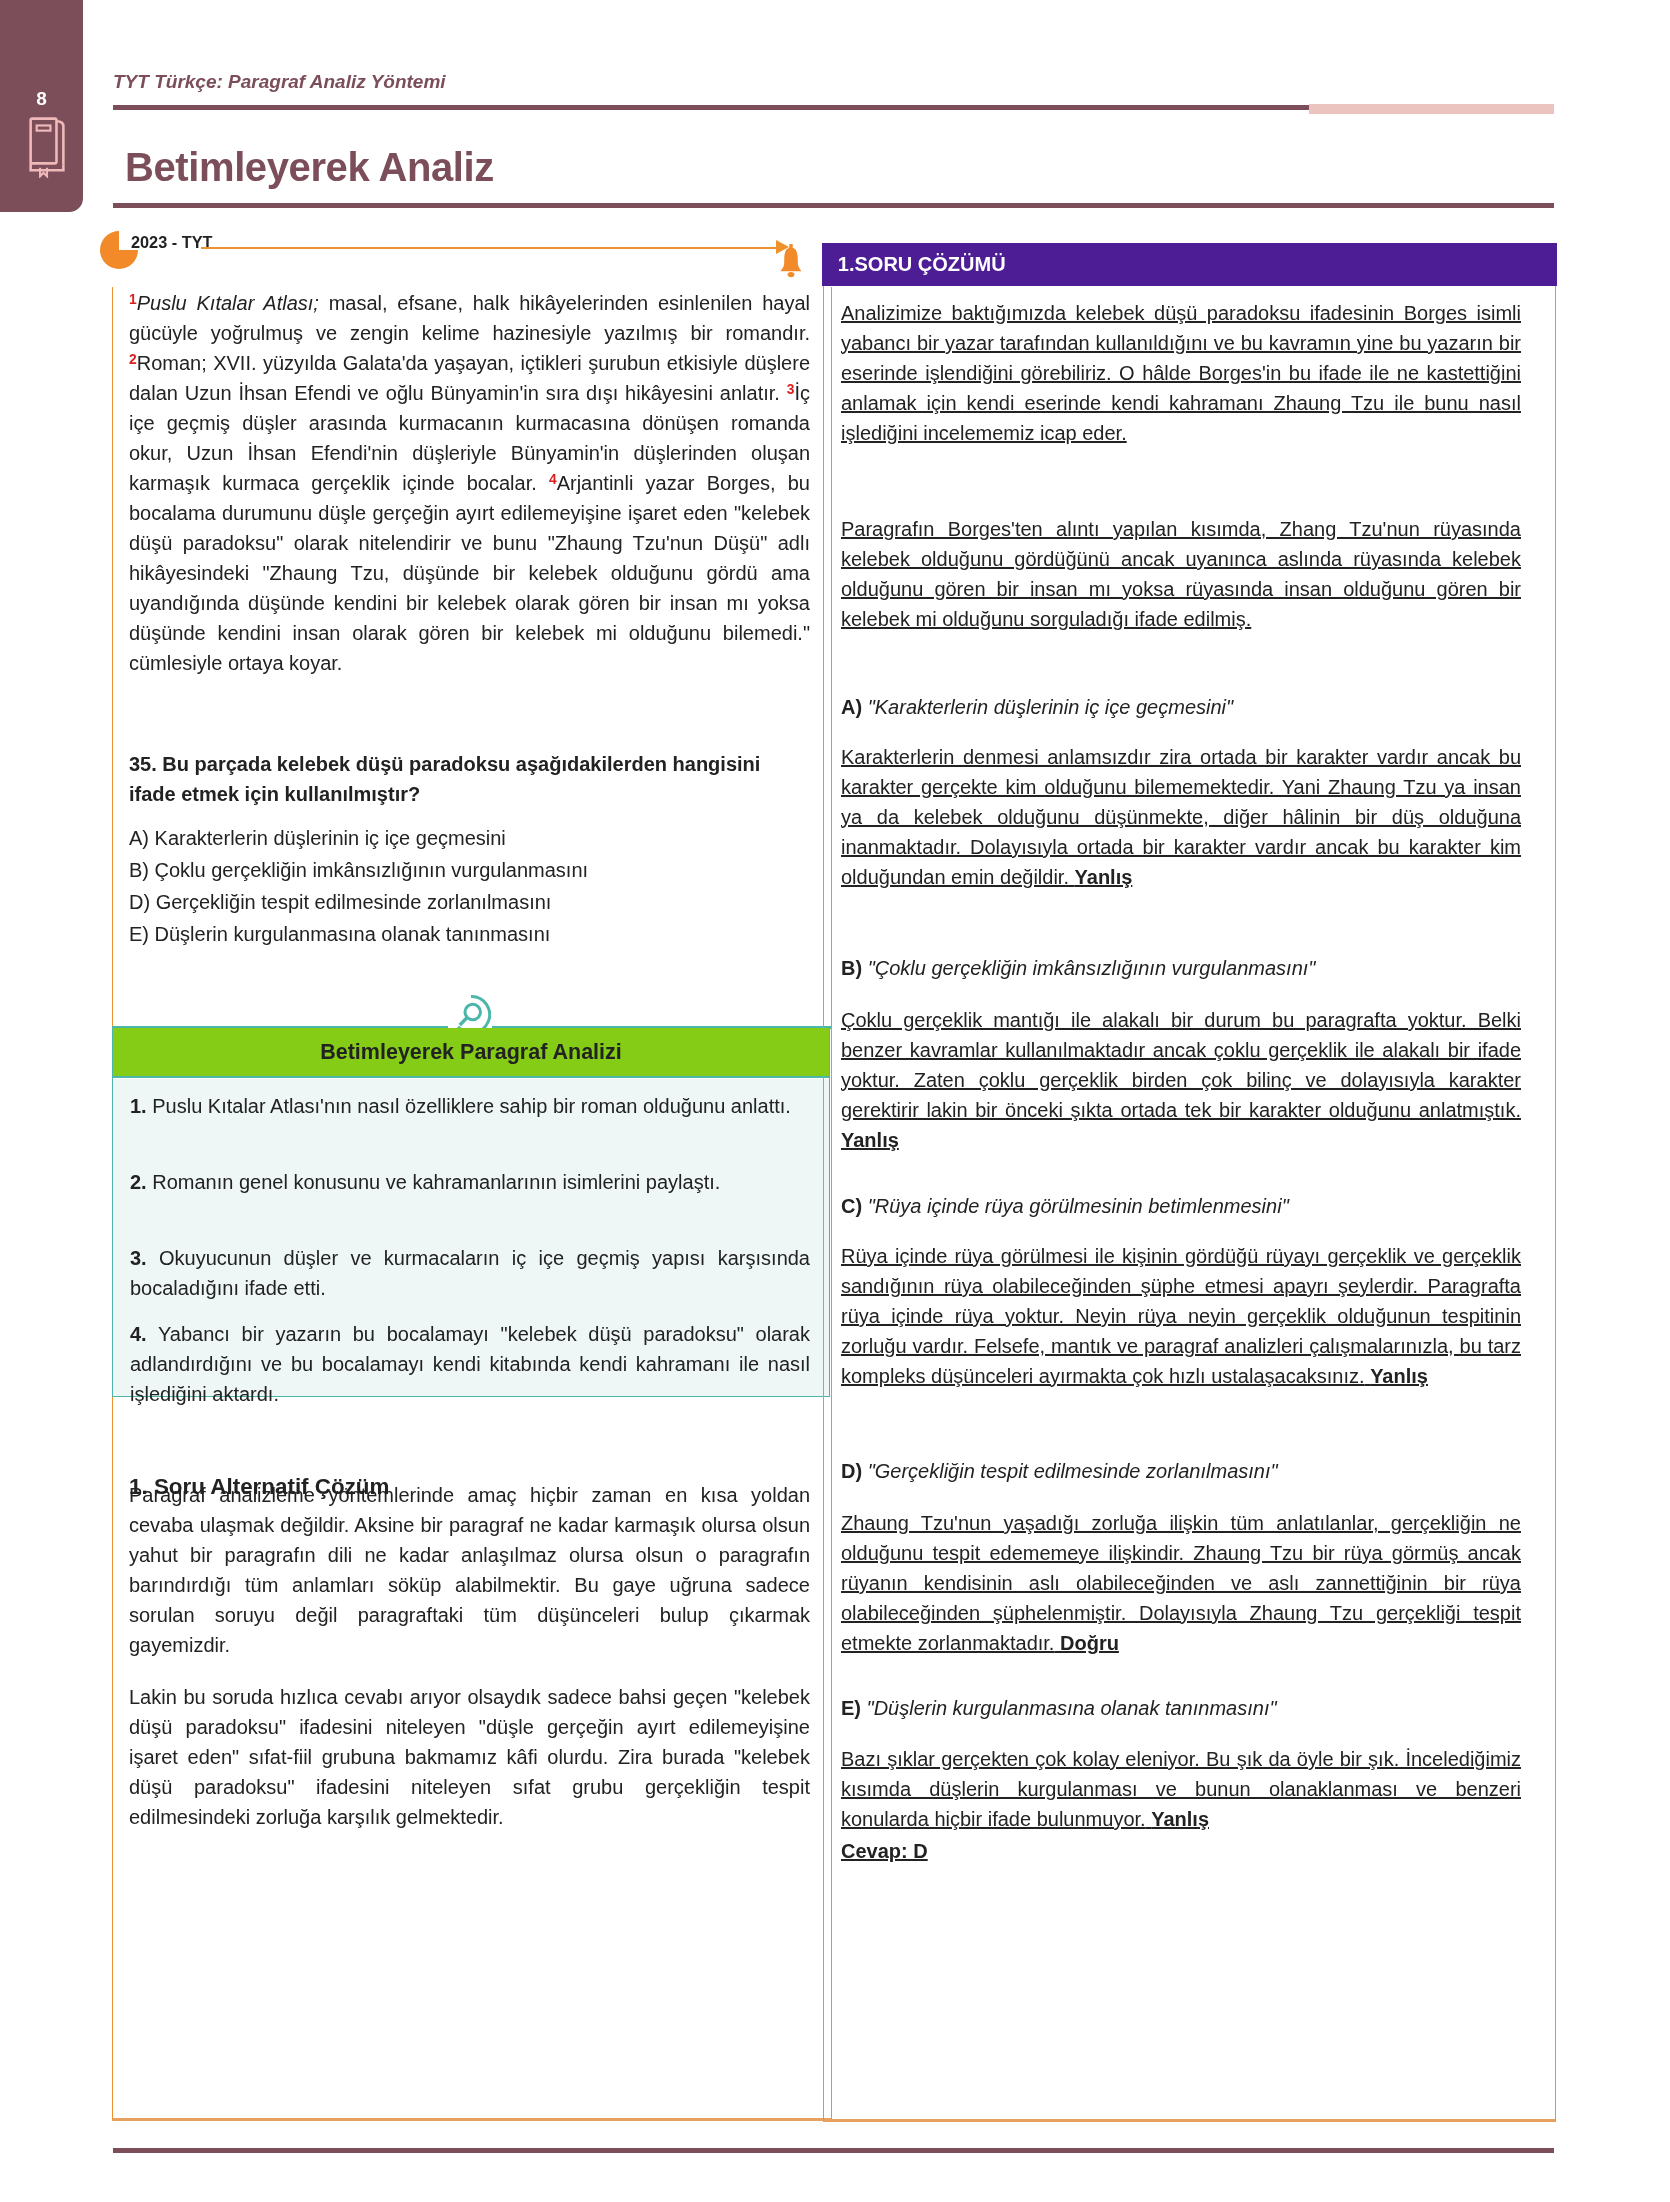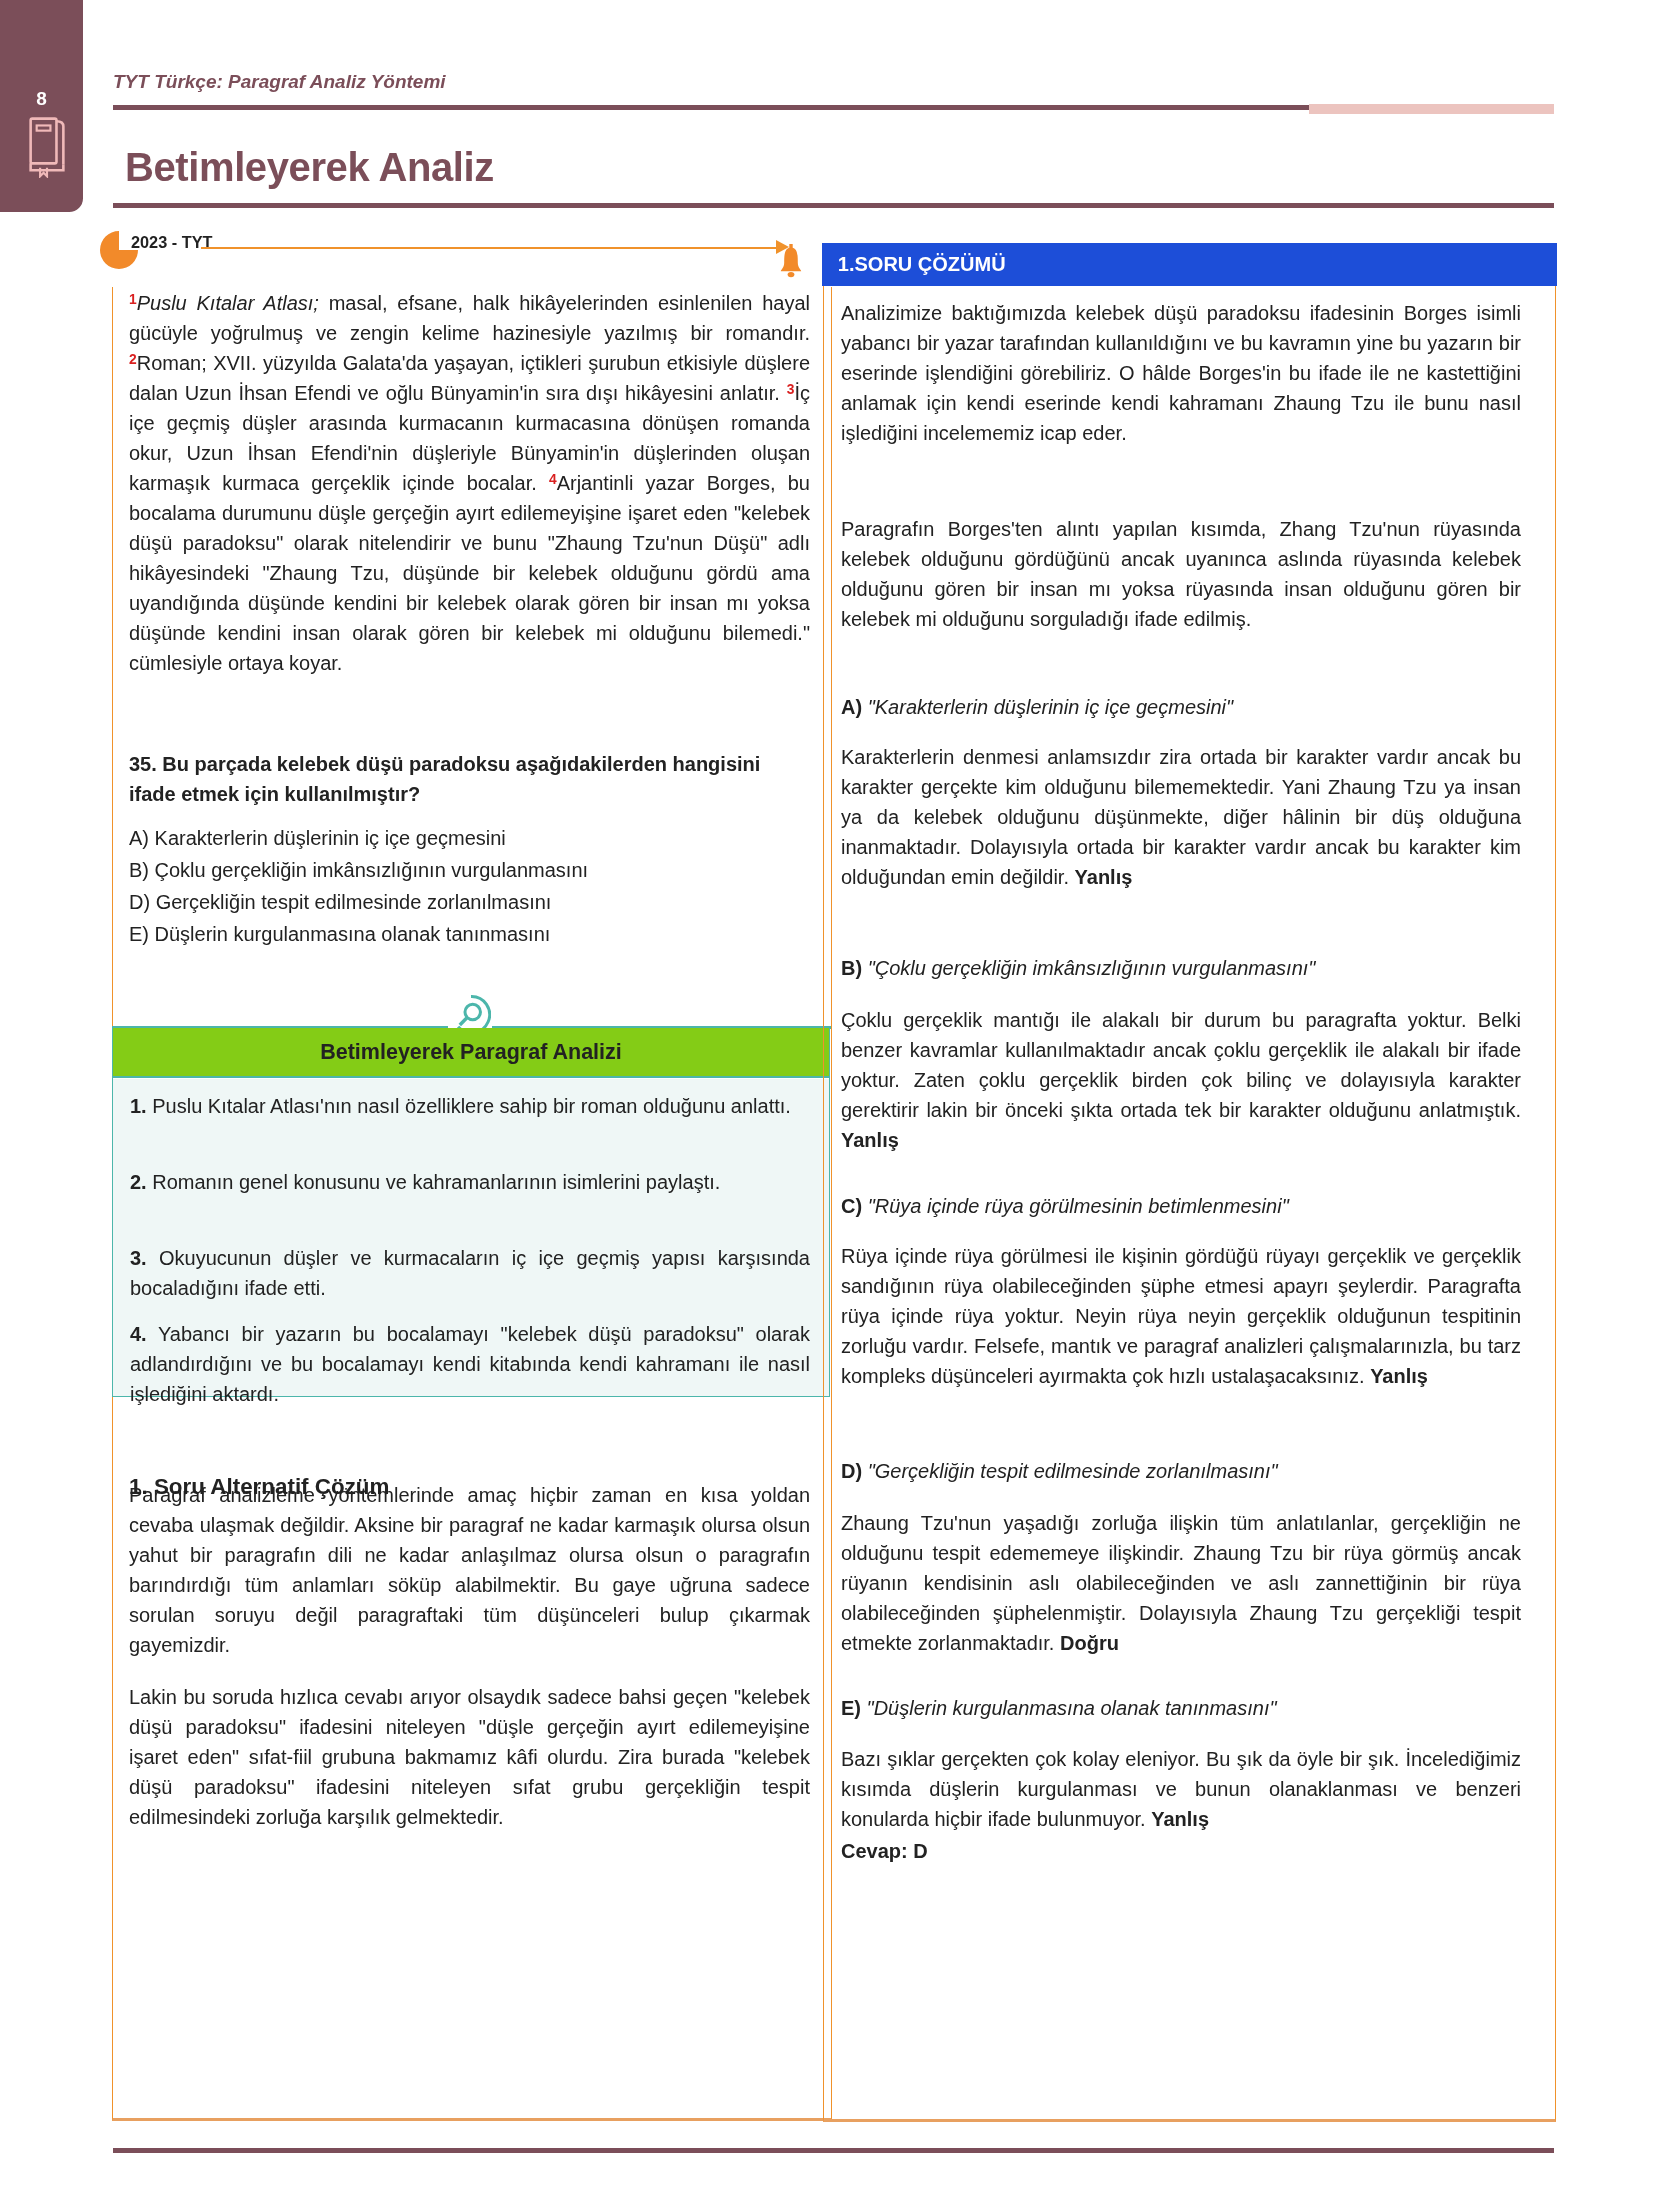--- a/index.html
+++ b/index.html
@@ -33,23 +33,23 @@
   .analysis-box { position:absolute; left:0; top:800px; width:716px; height:368px; border:1.7px solid #4cb6ab; border-top:none; }
   .analysis-title { position:absolute; left:0; top:0; width:716px; height:48px; text-align:center; font-size:21.5px; font-weight:bold; line-height:48px; background:#84cc16; border-bottom:2.6px solid #4cb6ab; }
   .analysis-body { position:absolute; left:0; top:51px; width:716px; height:317px; background:#eff7f6; }
   .analysis-item { position:absolute; left:17px; width:680px; font-size:20px; line-height:30px; text-align:justify; }
   .analysis-item b { font-weight:bold; }
 
   .alt-title { position:absolute; left:17px; top:1215px; font-size:22.4px; font-weight:bold; color:#222;margin-top:31px; }
   .alt-p { position:absolute; left:17px; width:681px; font-size:20px; line-height:30px; text-align:justify; color:#222; }
 
   .right-col { position:absolute; left:823px; top:243px; width:731px; height:1876px; border:1.7px solid #f0922b; border-bottom:3.4px solid #e8a060; border-top:none; }
-  .right-header { position:absolute; left:-1.7px; top:0; width:735px; height:43px; background:#1d4ed8; }
+  .right-header { position:absolute; left:-1.7px; top:0; width:735px; height:43px; background:#4c1d95; }
   .right-header span { position:absolute; left:15.5px; top:9.5px; font-size:20px; font-weight:bold; color:#fff; }
-  .rp { position:absolute; left:17px; width:680px; font-size:20px; line-height:30px; text-align:justify; color:#222; }
+  .rp { position:absolute; left:17px; width:680px; font-size:20px; line-height:30px; text-align:justify; color:#222;text-decoration:underline; }
   .opt-head { position:absolute; left:17px; width:680px; font-size:20px; color:#222; }
   .opt-head b { font-weight:bold; }
   .opt-head i { font-style:italic; }
   .verdict { font-weight:bold; }
 </style>
 </head>
 <body>
 
 <div class="side-tab">
   <div class="page-num">8</div>

